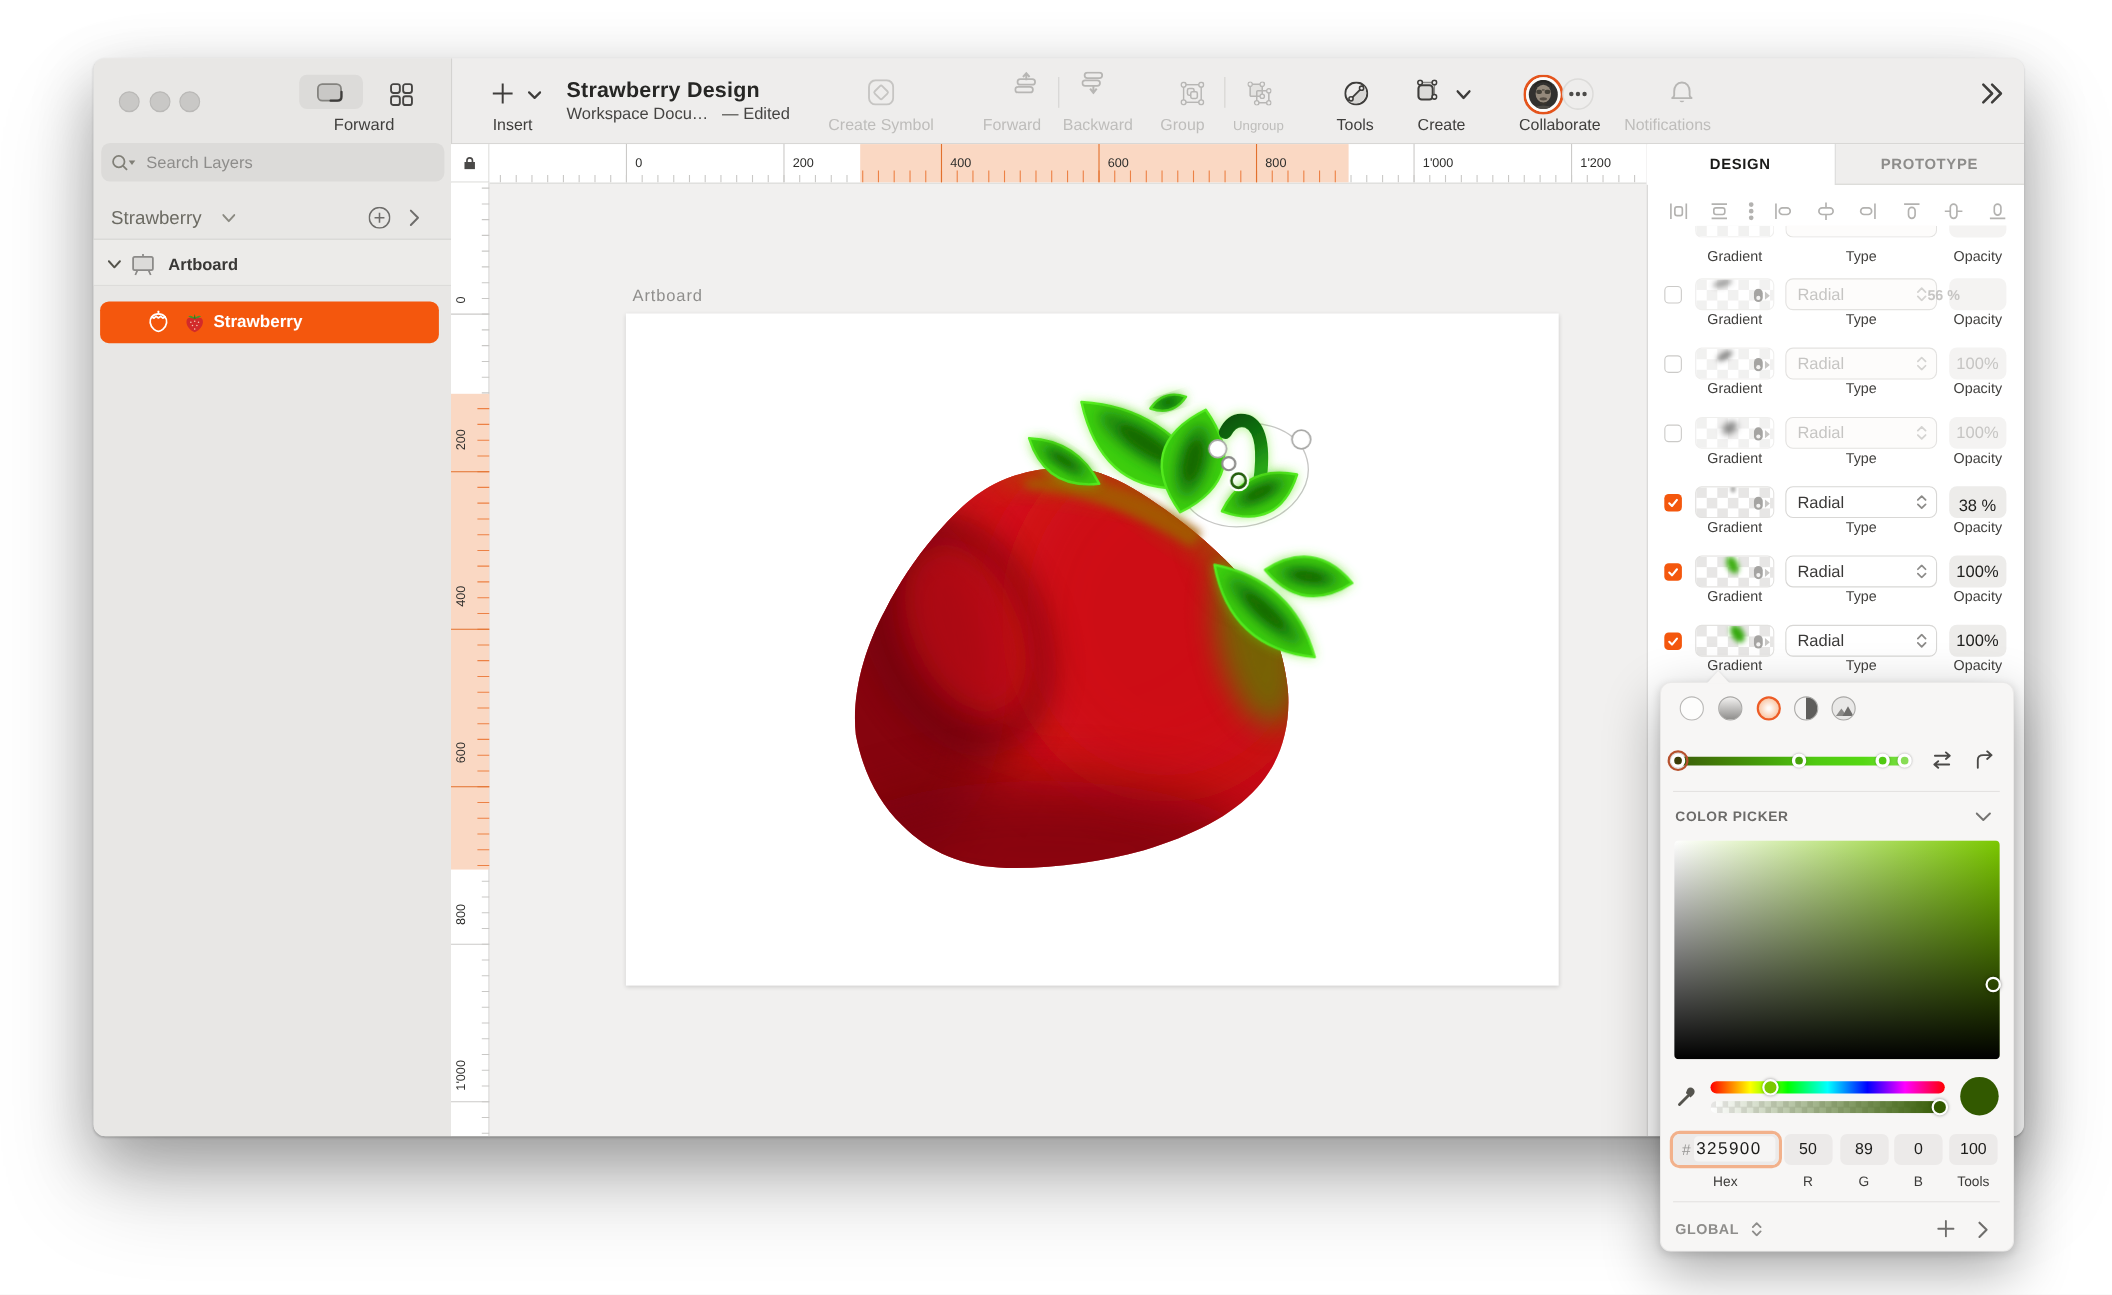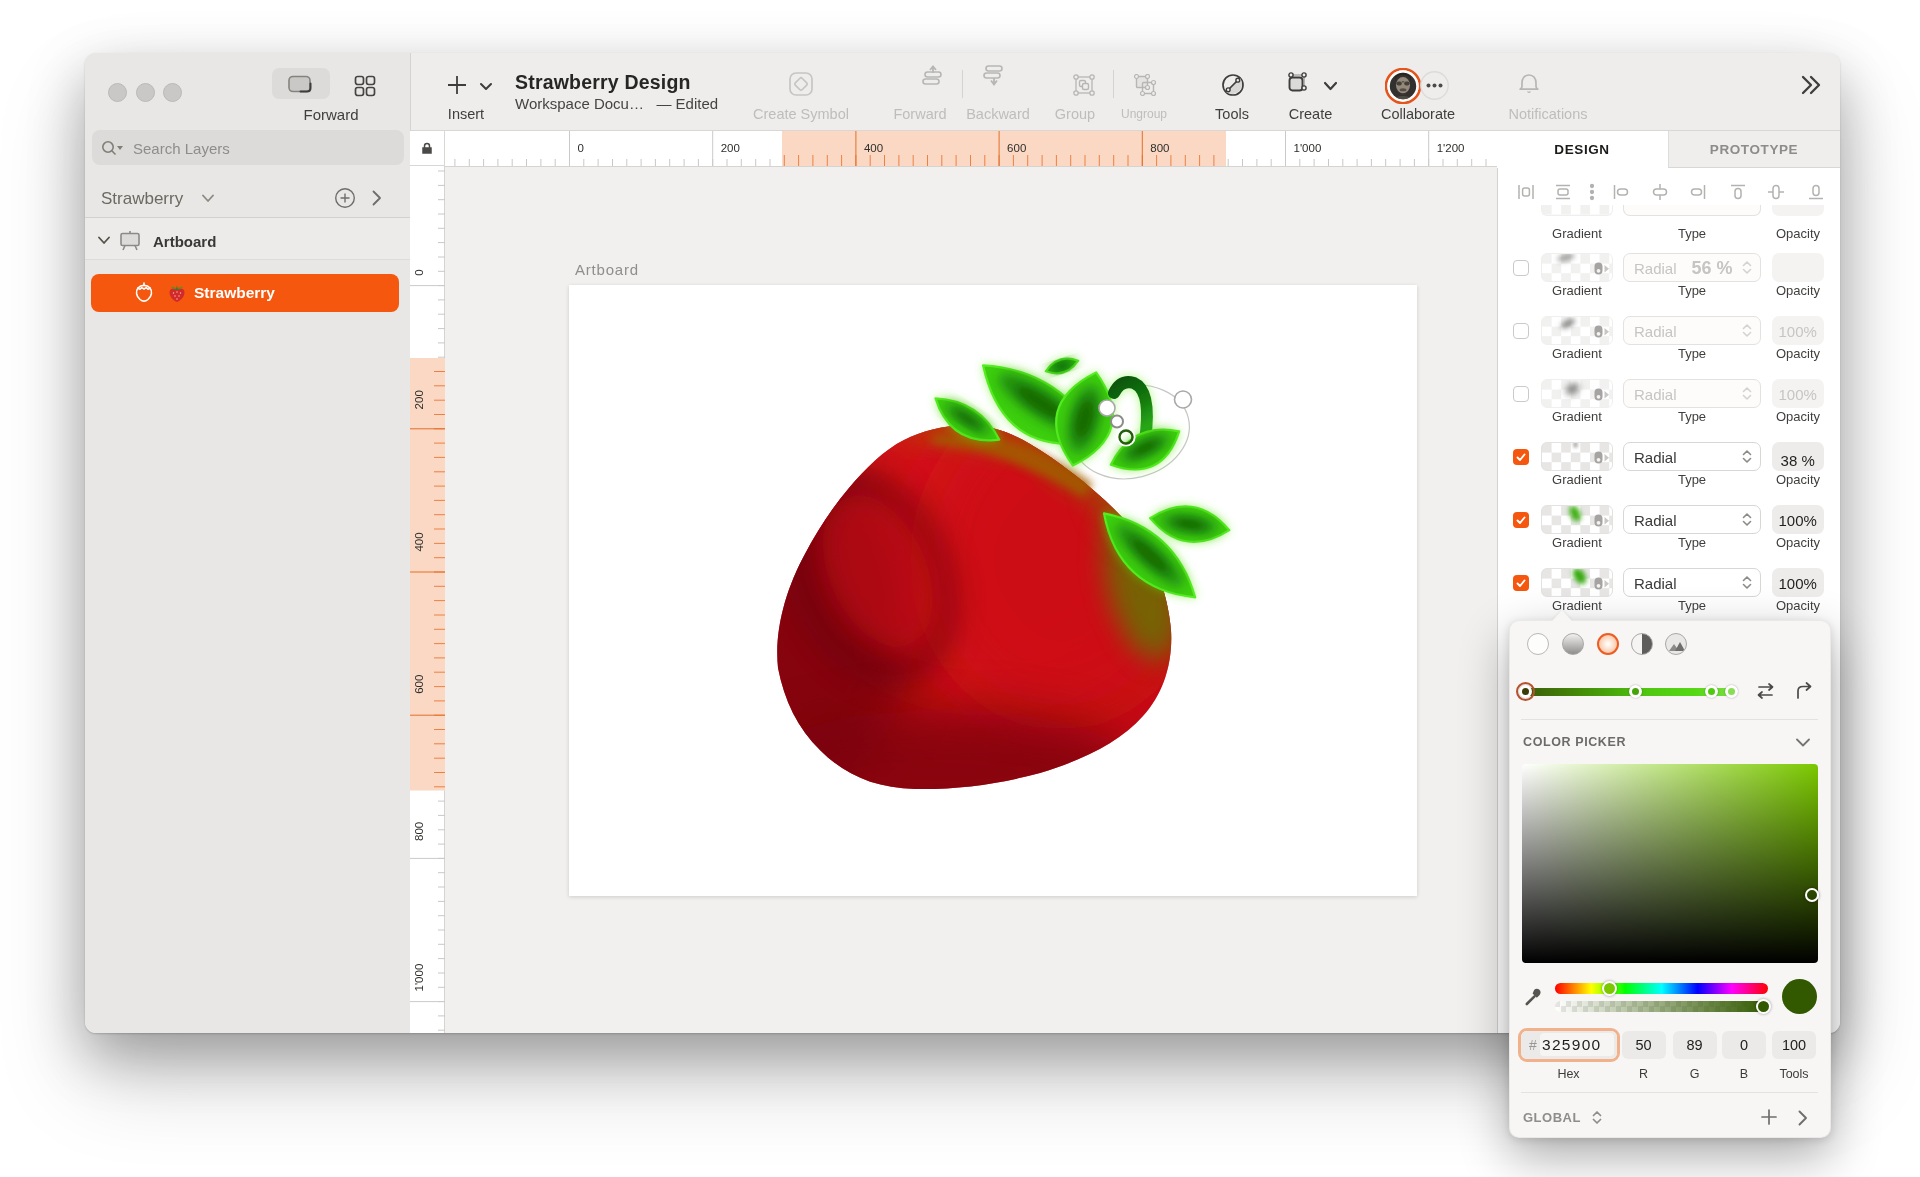--- a/index.html
+++ b/index.html
@@ -105,21 +105,21 @@
       </svg>
   <div style="position:absolute;left:466px;top:113.5px;transform:translate(-50%,-50%);font-size:14.5px;font-weight:400;color:#3f3e3c;white-space:nowrap;letter-spacing:0">Insert</div>
       <div style="position:absolute;left:801px;top:113.5px;transform:translate(-50%,-50%);font-size:14.5px;font-weight:400;color:#bebdbb;white-space:nowrap;letter-spacing:0">Create Symbol</div>
       <div style="position:absolute;left:920px;top:113.5px;transform:translate(-50%,-50%);font-size:14.5px;font-weight:400;color:#bebdbb;white-space:nowrap;letter-spacing:0">Forward</div>
       <div style="position:absolute;left:998px;top:113.5px;transform:translate(-50%,-50%);font-size:14.5px;font-weight:400;color:#bebdbb;white-space:nowrap;letter-spacing:0">Backward</div>
       <div style="position:absolute;left:1075px;top:113.5px;transform:translate(-50%,-50%);font-size:14.5px;font-weight:400;color:#bebdbb;white-space:nowrap;letter-spacing:0">Group</div>
       <div style="position:absolute;left:1144px;top:113.5px;transform:translate(-50%,-50%);font-size:12px;font-weight:400;color:#bebdbb;white-space:nowrap;letter-spacing:0">Ungroup</div>
       <div style="position:absolute;left:1232px;top:113.5px;transform:translate(-50%,-50%);font-size:14.5px;font-weight:400;color:#3f3e3c;white-space:nowrap;letter-spacing:0">Tools</div>
       <div style="position:absolute;left:1310.5px;top:113.5px;transform:translate(-50%,-50%);font-size:14.5px;font-weight:400;color:#3f3e3c;white-space:nowrap;letter-spacing:0">Create</div>
       <div style="position:absolute;left:1418px;top:113.5px;transform:translate(-50%,-50%);font-size:14.5px;font-weight:400;color:#3f3e3c;white-space:nowrap;letter-spacing:0">Collaborate</div>
-      <div style="position:absolute;left:1548px;top:113.5px;transform:translate(-50%,-50%);font-size:14.5px;font-weight:400;color:#bebdbb;white-space:nowrap;letter-spacing:0">Notifications</div>
+      <div style="position:absolute;left:1516px;top:113.5px;transform:translate(-50%,-50%);font-size:14.5px;font-weight:400;color:#bebdbb;white-space:nowrap;letter-spacing:0">Notifications</div>
   <div style="position:absolute;left:515px;top:71px;font-size:19.5px;font-weight:700;color:#262624;letter-spacing:0.2px">Strawberry Design</div>
       <div style="position:absolute;left:515px;top:95px;font-size:15px;color:#454442">Workspace Docu…&nbsp;&nbsp; —&nbsp;Edited</div>
   <div style="position:absolute;left:107.9px;top:82.8px;width:19px;height:19px;border-radius:50%;background:#c9c8c6;border:1px solid #bab9b7;box-sizing:border-box"></div>
       <div style="position:absolute;left:135.5px;top:82.8px;width:19px;height:19px;border-radius:50%;background:#c9c8c6;border:1px solid #bab9b7;box-sizing:border-box"></div>
       <div style="position:absolute;left:163.1px;top:82.8px;width:19px;height:19px;border-radius:50%;background:#c9c8c6;border:1px solid #bab9b7;box-sizing:border-box"></div>
       <div style="position:absolute;left:272px;top:68px;width:58px;height:31px;border-radius:7px;background:#dcdbd9"></div>
       <svg style="position:absolute;left:287px;top:73px" width="27" height="22" viewBox="0 0 27 22">
         <rect x="2" y="3.5" width="21" height="15" rx="4" stroke="#84837f" stroke-width="1.6" fill="#c9c8c6"></rect>
 <path d="M13.5,18.5 H20 Q23.5,18.5 23.5,15 V10.5" stroke="#3e3d3b" stroke-width="2" fill="none" stroke-linecap="round"></path>
       </svg>
@@ -542,21 +542,21 @@
         <rect x="0.5" y="0.5" width="8" height="12" rx="4" fill="#a5a4a2"></rect>
 <circle cx="4.5" cy="8.8" r="1.9" fill="#f4f3f2"></circle>
 <path d="M10.5,3 L15,6.75 L10.5,10.5 Z" fill="#c7c6c4"></path>
       </svg>
       <div style="position:absolute;left:1622.7px;top:253px;width:138.3px;height:29px;border-radius:7px;background:#fdfcfb;border:1px solid #e3e2e0;box-sizing:border-box"></div>
       <div style="position:absolute;left:1634px;top:267.5px;transform:translate(0,-50%);font-size:15px;font-weight:400;color:#c6c5c3;white-space:nowrap;letter-spacing:0">Radial</div>
       <svg style="position:absolute;left:1742px;top:261px" width="10" height="13" viewBox="0 0 10 13">
         <path d="M1.5,4.5 L5,1 L8.5,4.5 M1.5,8.5 L5,12 L8.5,8.5" stroke="#d4d3d1" stroke-width="1.6" fill="none" stroke-linecap="round" stroke-linejoin="round"></path>
       </svg>
       <div style="position:absolute;left:1772px;top:253px;width:51.5px;height:29px;border-radius:7px;background:#f4f3f2"></div>
-      <div style="position:absolute;left:1712px;top:267.5px;transform:translate(-50%,-50%);font-size:18px;font-weight:700;color:#c6c5c3;white-space:nowrap;letter-spacing:0">56&nbsp;%</div>
+      <div style="position:absolute;left:1767px;top:267.5px;transform:translate(-50%,-50%);font-size:13px;font-weight:700;color:#c6c5c3;white-space:nowrap;letter-spacing:0">56&nbsp;%</div>
       <div style="position:absolute;left:1577px;top:289.5px;transform:translate(-50%,-50%);font-size:13px;font-weight:400;color:#403f3d;white-space:nowrap;letter-spacing:0">Gradient</div>
       <div style="position:absolute;left:1692px;top:289.5px;transform:translate(-50%,-50%);font-size:13px;font-weight:400;color:#403f3d;white-space:nowrap;letter-spacing:0">Type</div>
       <div style="position:absolute;left:1798px;top:289.5px;transform:translate(-50%,-50%);font-size:13px;font-weight:400;color:#403f3d;white-space:nowrap;letter-spacing:0">Opacity</div>
       <div style="position:absolute;left:1513px;top:323px;width:15.5px;height:15.5px;border-radius:4px;background:#fff;border:1px solid #cbcac8;box-sizing:border-box"></div>
       <div style="position:absolute;left:1541px;top:316px;width:72px;height:29px;border-radius:6px;background-image:conic-gradient(#fff 25%,#e7e6e5 0 50%,#fff 0 75%,#e7e6e5 0);background-size:19.2px 19.2px;background-position:0 0;border:1px solid #e3e2e0;box-sizing:border-box;overflow:hidden;opacity:0.55;">
         <div style="position:absolute;left:18px;top:2.5px;width:16px;height:7px;background:#2e2e2c;border-radius:50%;filter:blur(2.5px);transform:rotate(-30deg);opacity:1"></div>
       </div>
       <svg style="position:absolute;left:1594px;top:325px" width="15" height="13" viewBox="0 0 15 13">
         <rect x="0.5" y="0.5" width="8" height="12" rx="4" fill="#a5a4a2"></rect>
 <circle cx="4.5" cy="8.8" r="1.9" fill="#f4f3f2"></circle>

